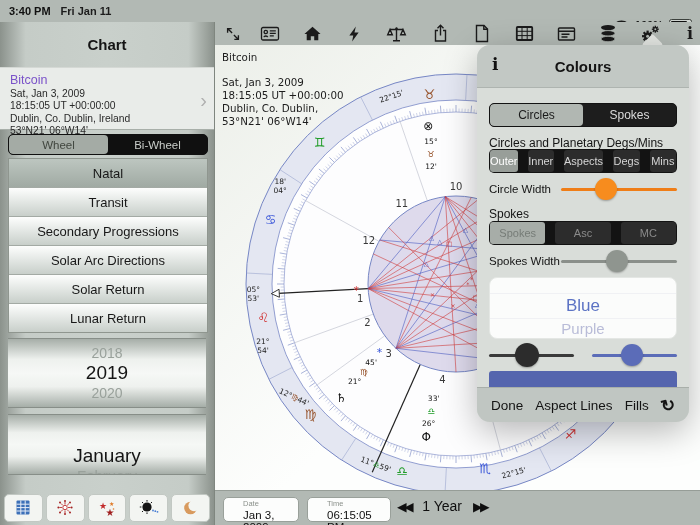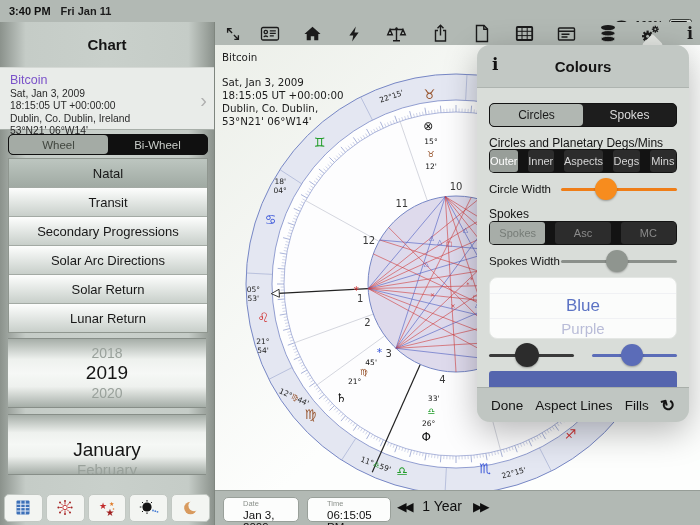--- a/index.html
+++ b/index.html
@@ -34,21 +34,21 @@
   .ct-list{position:absolute;left:8px;top:136px;width:198px;border:1px solid #8f968f;}
   .ct-btn{height:28px;display:flex;align-items:center;justify-content:center;font-size:13px;color:#181818;
     background:linear-gradient(#fdfefd,#c8cfca);border-bottom:1px solid #a3aaa4;}
   .ct-btn:last-child{border-bottom:none;}
   .ct-btn.sel{background:linear-gradient(#bb8a3000,#0000) , linear-gradient(#bdc6c0,#a0aaa3);}
   .picker{position:absolute;left:8px;width:198px;overflow:hidden;
     background:linear-gradient(#a6aea8,#eef1ee 30%,#f6f8f6 50%,#eef1ee 70%,#a6aea8);
     border-top:1px solid #878e88;border-bottom:1px solid #878e88;
     display:flex;flex-direction:column;align-items:center;justify-content:center;}
   .pk-y{top:316px;height:68px;text-align:right;}
-  .pk-m{top:392px;height:61px;justify-content:flex-start;padding-top:24px;box-sizing:border-box;}
+  .pk-m{top:392px;height:61px;justify-content:flex-start;padding-top:30px;box-sizing:border-box;}
   .pk-dim{font-size:14px;color:#99a19b;line-height:18px;}
   .pk-sel{font-size:19px;color:#151515;line-height:22px;}
   .pk-m .pk-sel{line-height:21px;}
   .pk-m .pk-dim{font-size:15px;line-height:19px;}
   .sb-icons{position:absolute;left:4px;right:4px;bottom:3px;height:28px;display:flex;gap:3px;}
   .sb-ic{flex:1;background:#f3f5f2;border:1px solid #c2c8c3;border-radius:5px;
     display:flex;align-items:center;justify-content:center;}
   
   .toolbar{position:absolute;left:215px;top:22px;width:485px;height:23px;background:#b2b9b4;}
   .tbi{position:absolute;top:1px;transform:translateX(-50%);width:22px;height:21px;

